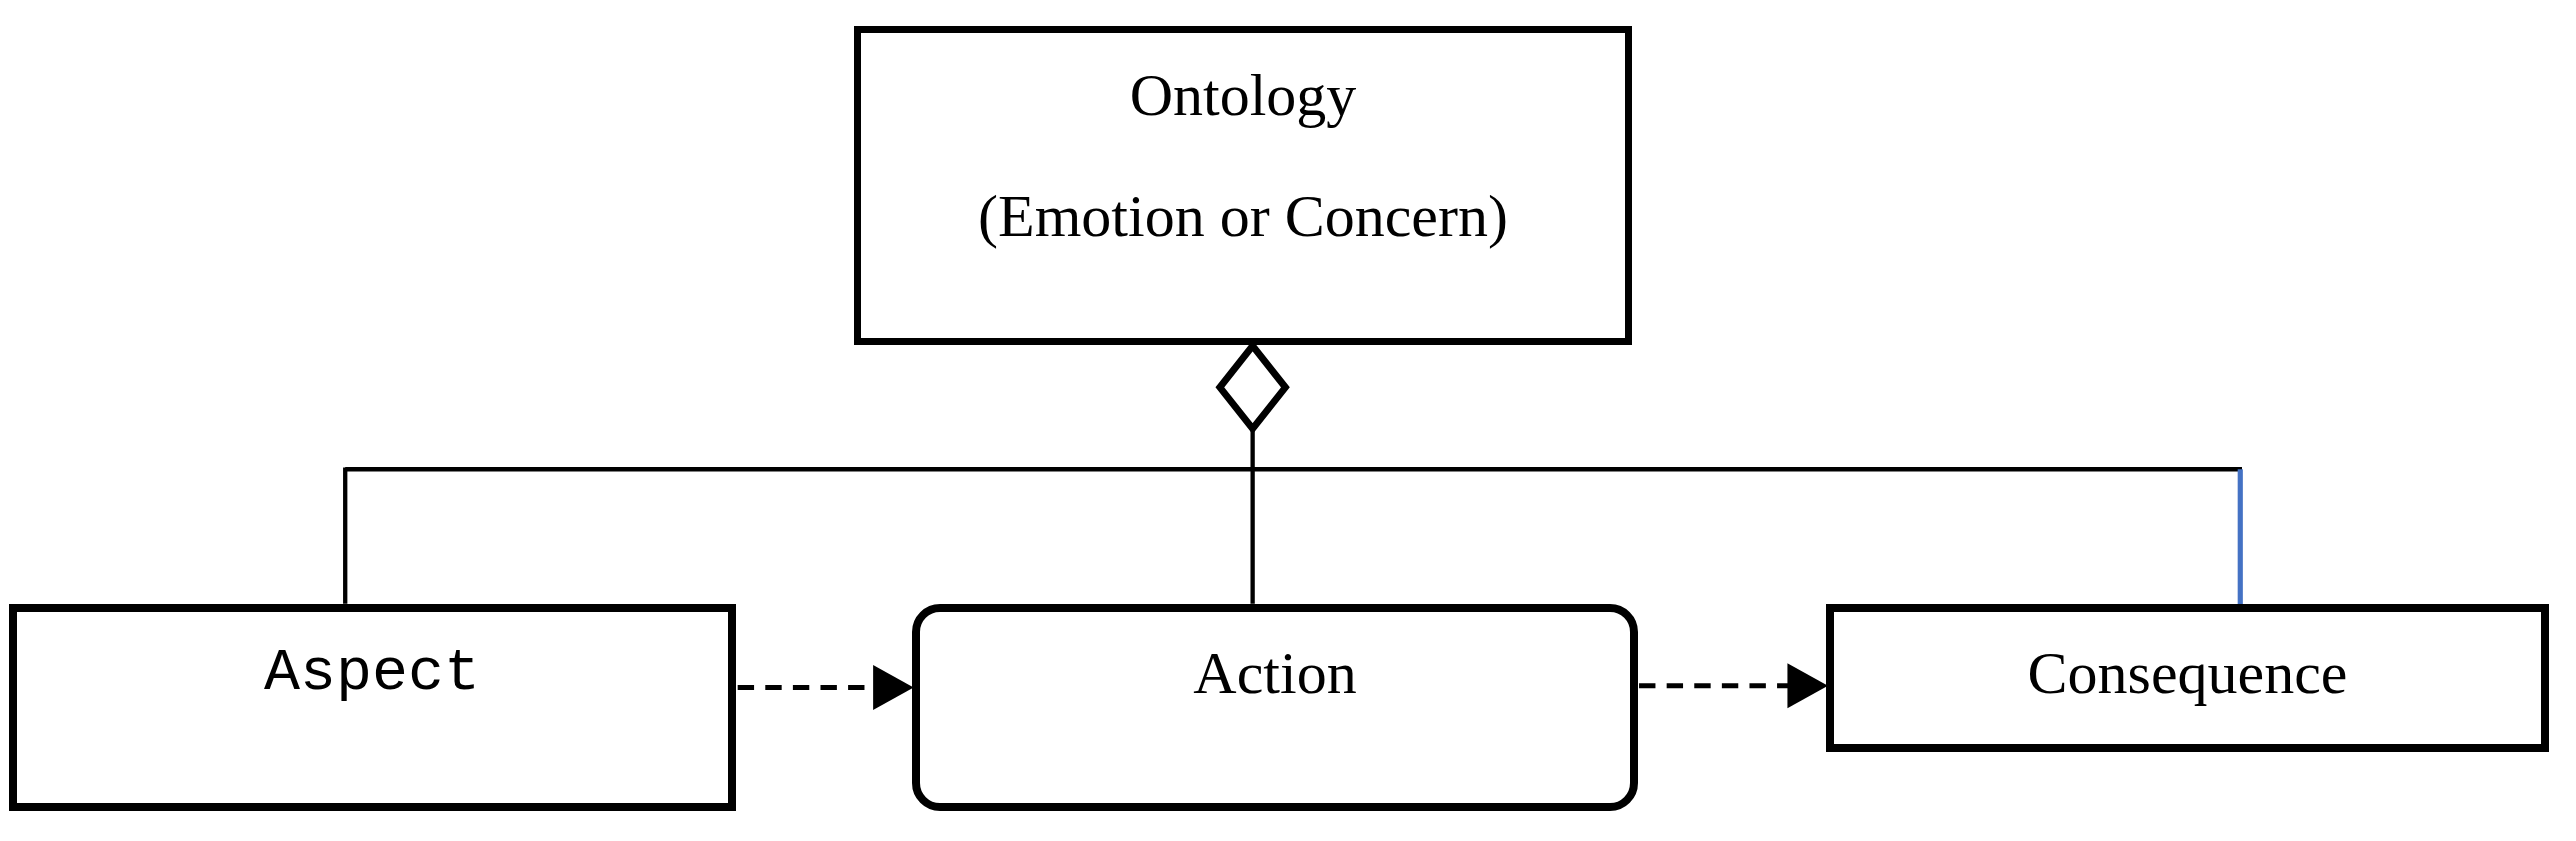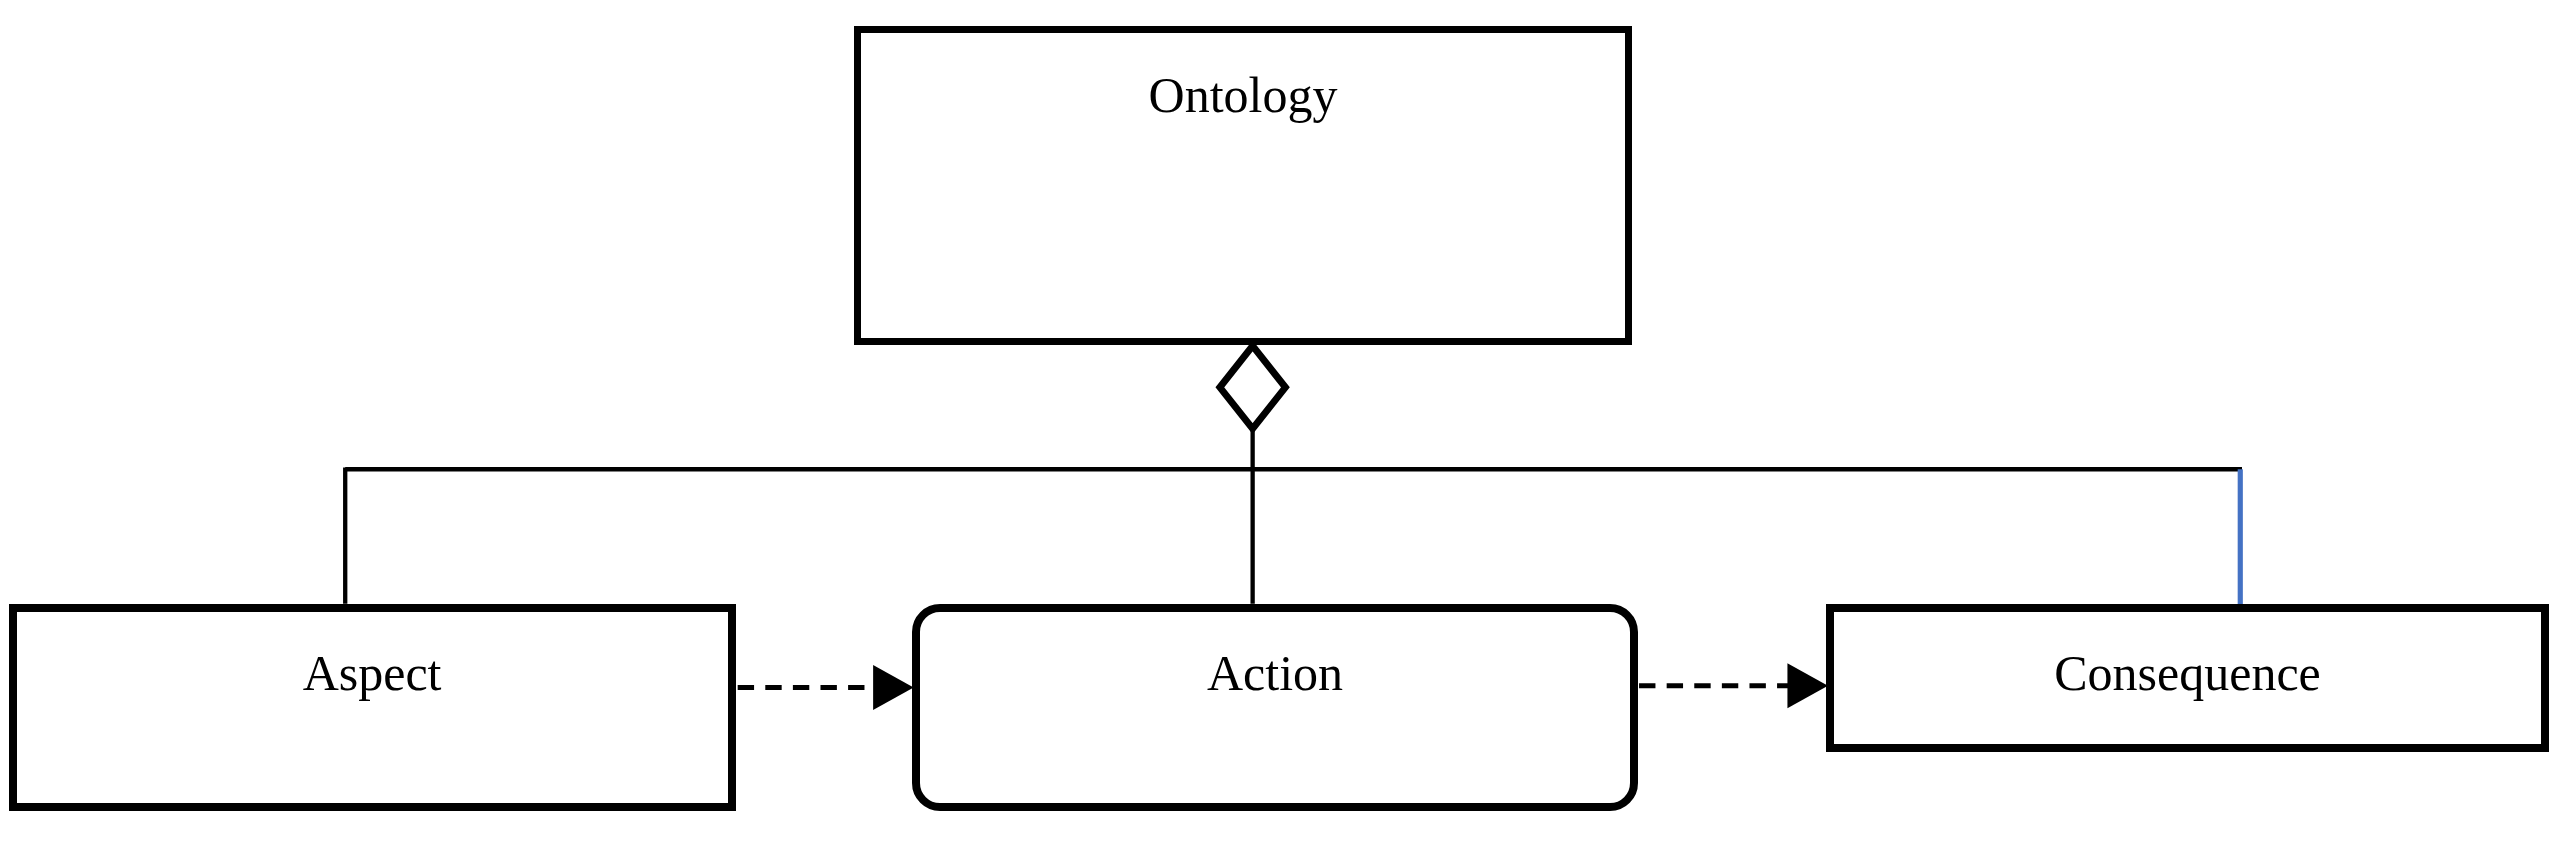--- a/index.html
+++ b/index.html
@@ -16,32 +16,32 @@
     position: absolute;
     left: 0; top: 0;
     width: 2576px; height: 841px;
   }
   .node {
     position: absolute;
     box-sizing: border-box;
     background: #ffffff;
     border: 8.6px solid #000000;
     text-align: center;
-    font-size: 50px;
+    font-size: 60px;
     line-height: 121px;
     padding-top: 0.9px;
     white-space: nowrap;
   }
   .node-ontology {
     left: 854px; top: 26px;
     width: 778px; height: 319px;
     border-width: 7.8px;
     padding-top: 1.7px;
   }
-  .node-aspect      { left: 8.6px;   top: 604px; width: 727px; height: 207px; }
+  .node-aspect      { left: 8.6px;   top: 604px; width: 727px; height: 207px; font-family: Liberation Mono, monospace; }
   .node-action      { left: 912px; top: 604px; width: 726px; height: 207px; border-radius: 28px; }
   .node-consequence { left: 1826px; top: 604px; width: 723px; height: 148px; }
   .black-line { stroke: #000000; }
   .label-line { display: block; }
 </style>
 </head>
 <body>
 
 <div class="canvas">
 
@@ -59,20 +59,21 @@
 
     <line class="black-line" x1="855" y1="797" x2="1014" y2="797" stroke-width="6" stroke-dasharray="19 13"></line>
     <polygon points="1012,771 1059,797 1012,823" fill="#000000"></polygon>
 
     <line class="black-line" x1="1900" y1="795" x2="2074" y2="795" stroke-width="6" stroke-dasharray="19 13"></line>
     <polygon points="2072,769 2119,795 2072,821" fill="#000000"></polygon>
   </svg>
 
   <div class="node node-ontology">
     <span class="label-line">Ontology</span>
+    <span class="label-line">(Emotion or Concern)</span>
   </div>
 
   <div class="node node-aspect">
     <span class="label-line">Aspect</span>
   </div>
 
   <div class="node node-action">
     <span class="label-line">Action</span>
   </div>
 

